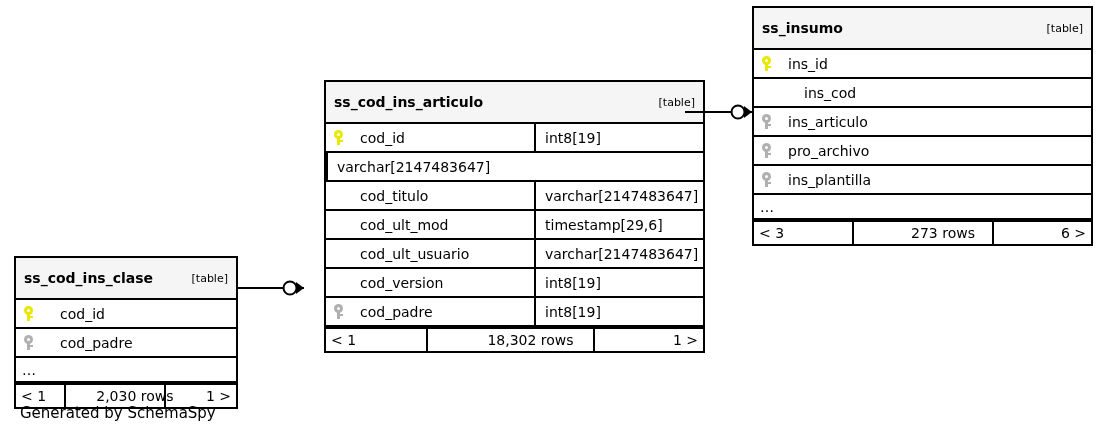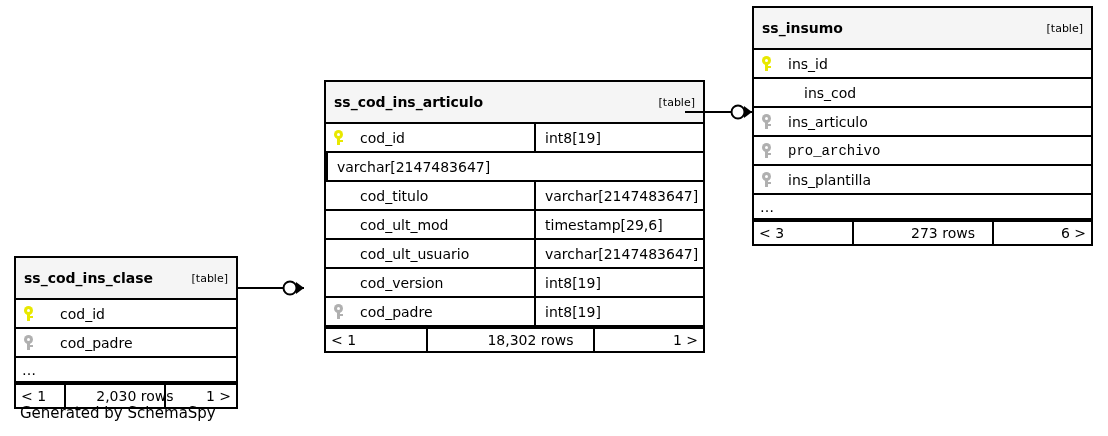--- a/index.html
+++ b/index.html
@@ -344,21 +344,21 @@
               <span class="head"></span>
               <span class="shaft"></span>
               <span class="tooth"></span>
             </span>
         </span>
         <span style="margin-left:4px;">ins_articulo</span>
       </div>
     </div>
 
     <div class="tbl-row">
-      <div class="cell-name" style="width:100%;font-family:Liberation Mono, monospace;">
+      <div class="cell-name" style="width:100%;">
         <span class="keyslot">
           <span class="key-icon key-fk">
               <span class="head"></span>
               <span class="shaft"></span>
               <span class="tooth"></span>
             </span>
         </span>
         <span style="margin-left:4px;">pro_archivo</span>
       </div>
     </div>

